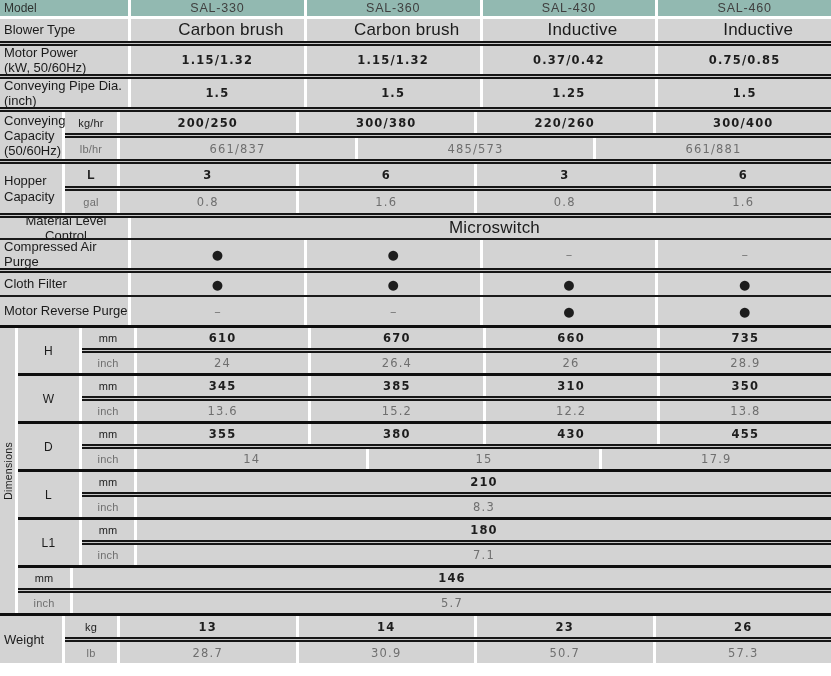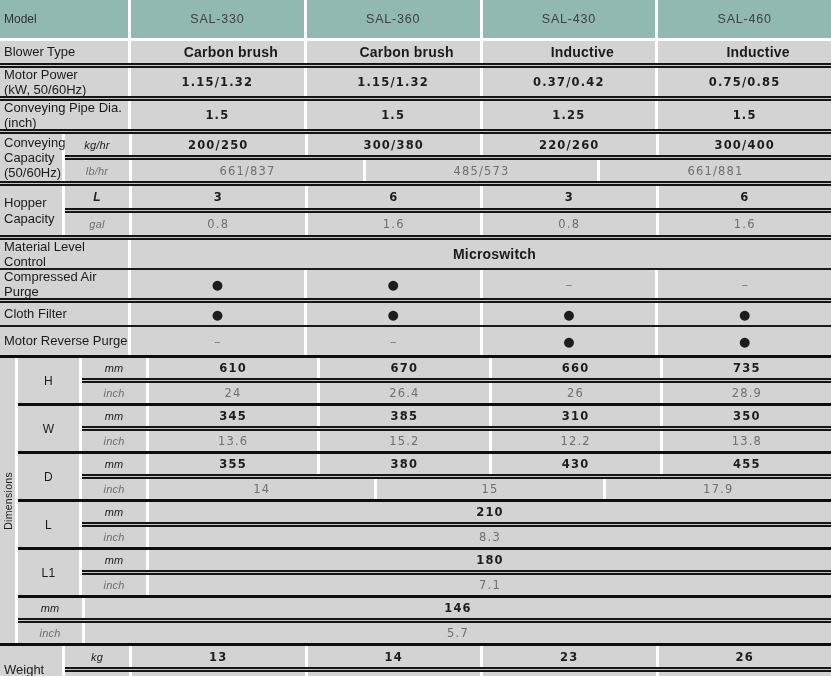--- a/index.html
+++ b/index.html
@@ -6,40 +6,40 @@
   .tbl{width:831px;background:#ffffff;font-family:"Liberation Sans",sans-serif;}
   .row{display:flex;gap:3px;}
   .sec{display:flex;gap:3px;}
   .sub{flex:1;display:flex;flex-direction:column;min-width:0;}
   .cell{background:#d3d3d3;display:flex;align-items:center;justify-content:center;min-width:0;}
   .lbl{justify-content:flex-start;padding-left:4px;font-size:13px;color:#1b1b1b;line-height:1.18;box-sizing:border-box;}
   .lbl .ln{display:block;}
   .w128{width:128px;flex:none;}
   .w79{width:62px;flex:none;}
   .w61{width:61px;flex:none;}
-  .w46{width:64px;flex:none;font-style:italic;}
+  .w46{width:52px;flex:none;}
   .w15{width:15px;flex:none;}
   .val{flex:1;font-family:"DejaVu Sans",sans-serif;font-size:11.5px;letter-spacing:1.2px;color:#1d1d1d;font-weight:bold;}
-  .txt{font-family:"Liberation Sans",sans-serif;font-weight:bold;letter-spacing:0.2px;font-size:14px;color:#1b1b1b;padding-left:27px;}
+  .txt{font-family:"Liberation Sans",sans-serif;font-weight:normal;letter-spacing:0.2px;font-size:17px;color:#1b1b1b;padding-left:27px;}
   .g-row .val{color:#6f6f6f;font-weight:normal;}
   .g-row .unit{color:#6f6f6f;}
   .muted{color:#787878 !important;font-weight:normal !important;}
   .unit{font-size:11px;color:#222222;letter-spacing:0.2px;font-family:"Liberation Sans",sans-serif;font-weight:normal;}
   .unit.b{font-weight:bold;font-size:12px;}
   .letter{font-size:12px;color:#1b1b1b;letter-spacing:0.3px;}
   .feat{font-size:13px;letter-spacing:0;}
   .hdr .cell{background:#92b9b1;}
   .hdr .model-lbl{font-size:12px;color:#2e3331;}
   .hdr .model-name{font-family:"Liberation Sans",sans-serif;font-weight:normal;font-size:12.5px;letter-spacing:0.8px;color:#404040;}
   .vlab span{writing-mode:vertical-rl;transform:rotate(180deg);font-size:10.5px;color:#1b1b1b;letter-spacing:0.3px;}
   .gapw{height:3px;background:#ffffff;}
   .sep-d{height:5px;flex:none;background:linear-gradient(to bottom,#151515 0 1.7px,#c6c6c6 1.7px 3.2px,#151515 3.2px 5px);}
   .sep-s{height:2px;flex:none;background:#1a1a1a;}
   .sep-t{height:3px;flex:none;background:#0e0e0e;}
-  .h27{height:38px;} .h26{height:28px;} .h24{height:28px;} .h22{height:22px;} .h21{height:21px;} .h20{height:20px;}
+  .h27{height:16px;} .h26{height:28px;} .h24{height:20px;text-align:center;} .h22{height:22px;} .h21{height:21px;} .h20{height:20px;}
 </style>
 </head>
 <body>
 
 <div class="tbl">
 
   <div class="row hdr h27">
     <div class="cell lbl w128 model-lbl">Model</div>
     <div class="cell val model-name">SAL-330</div>
     <div class="cell val model-name">SAL-360</div>

